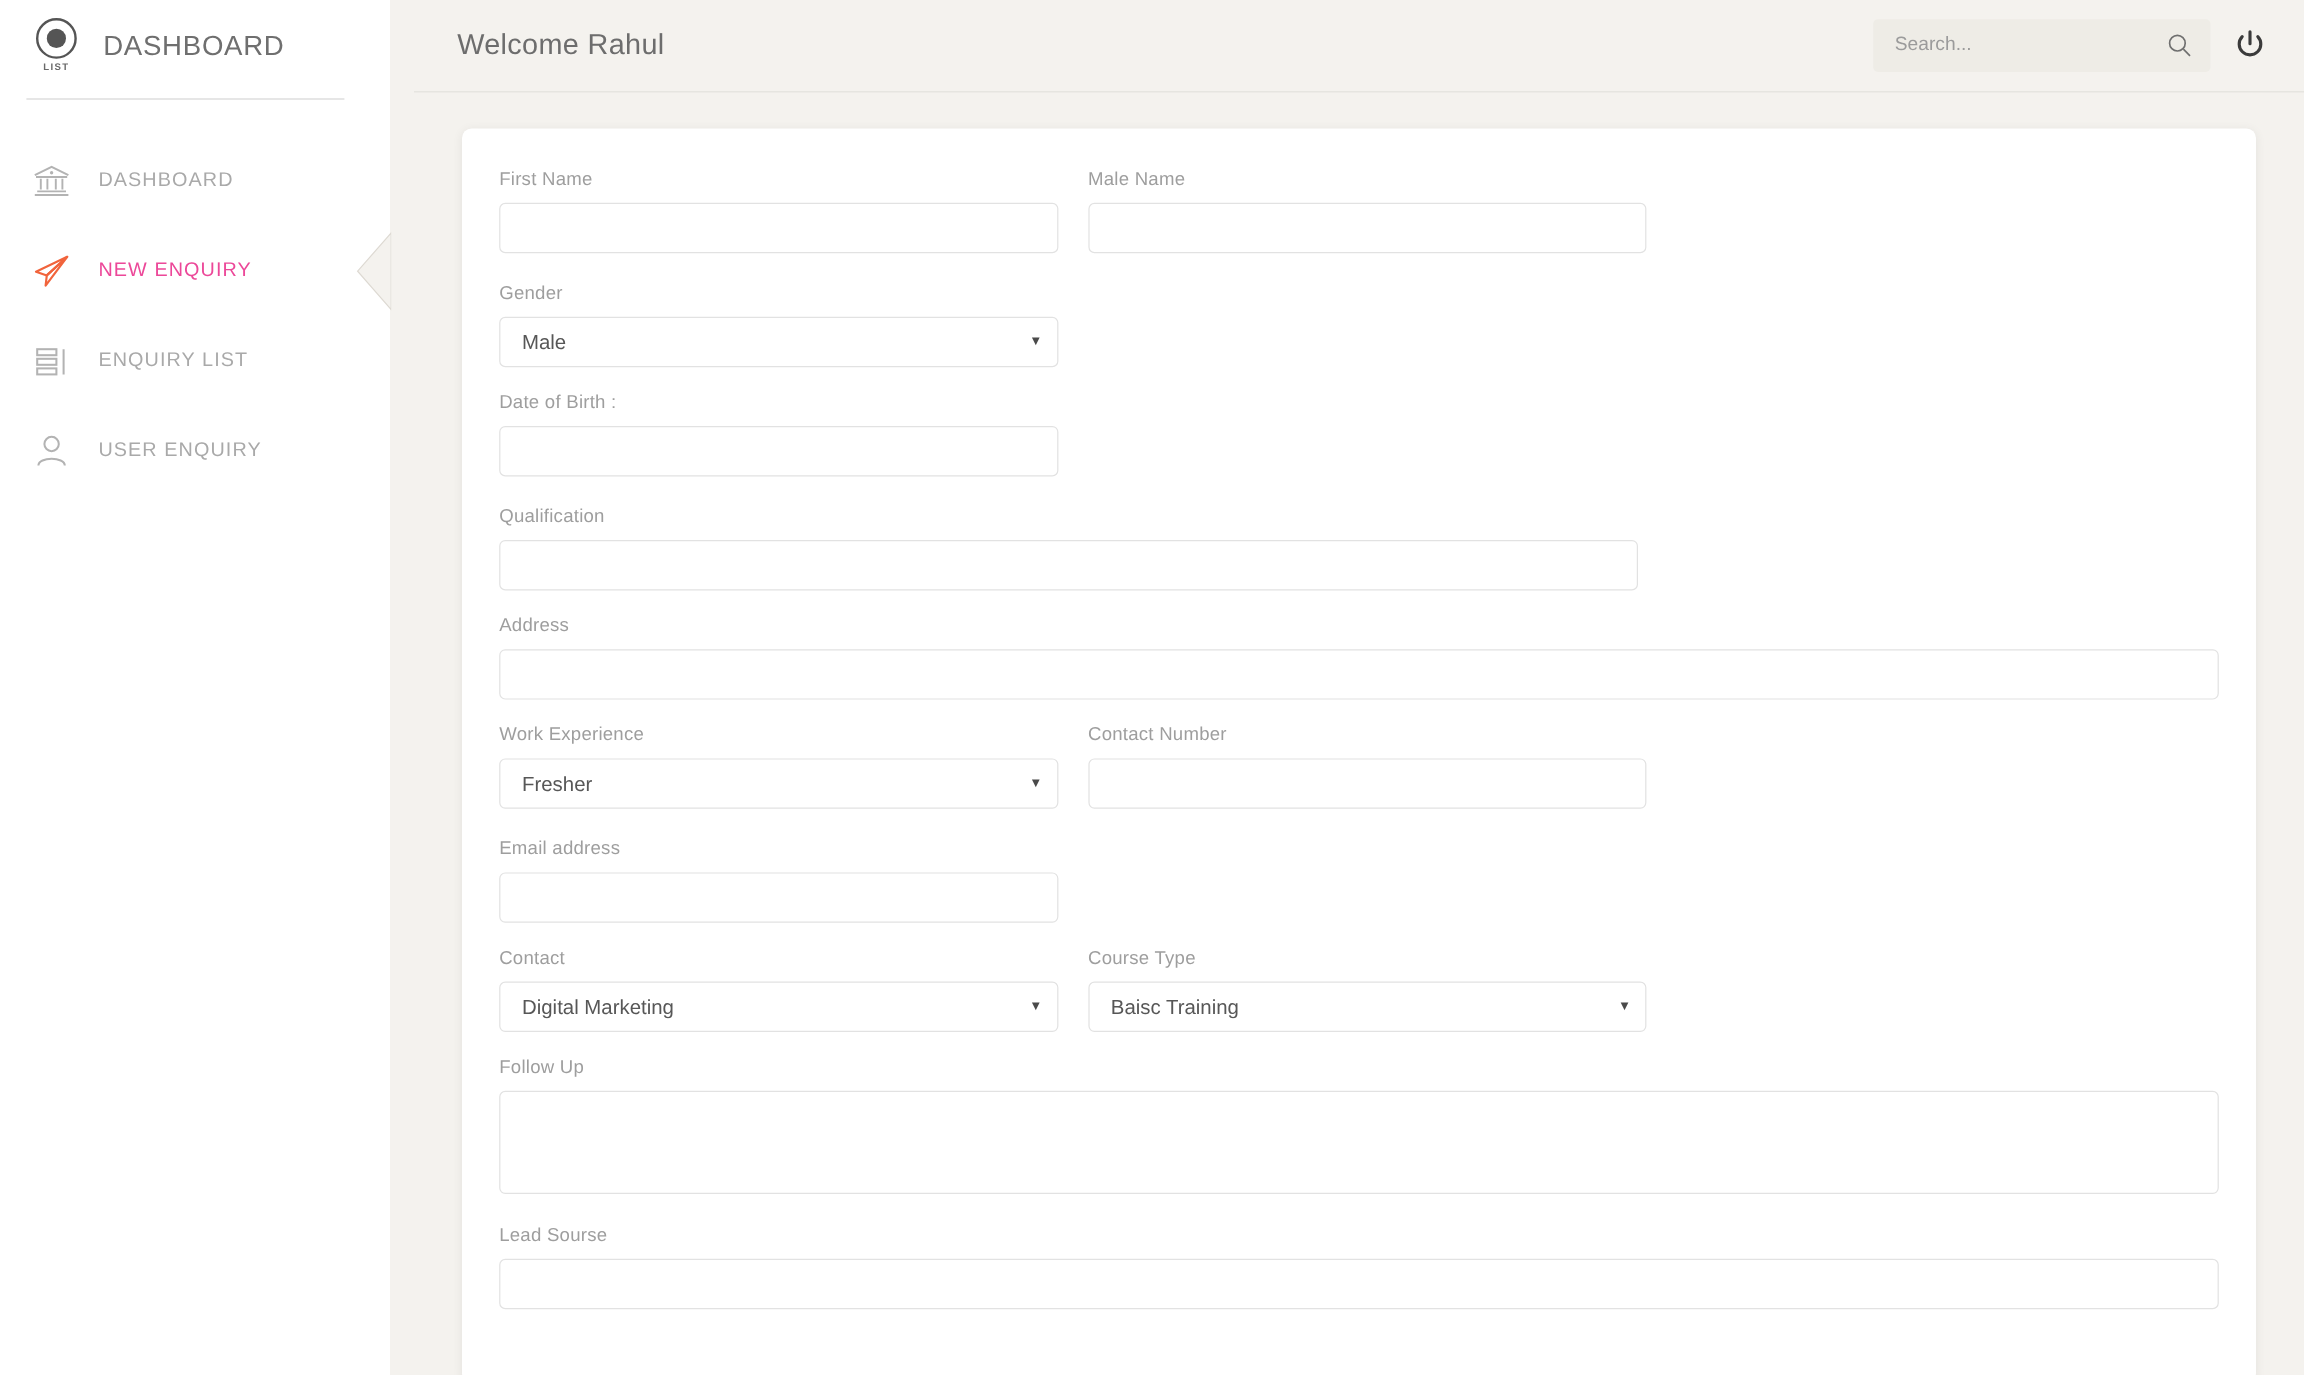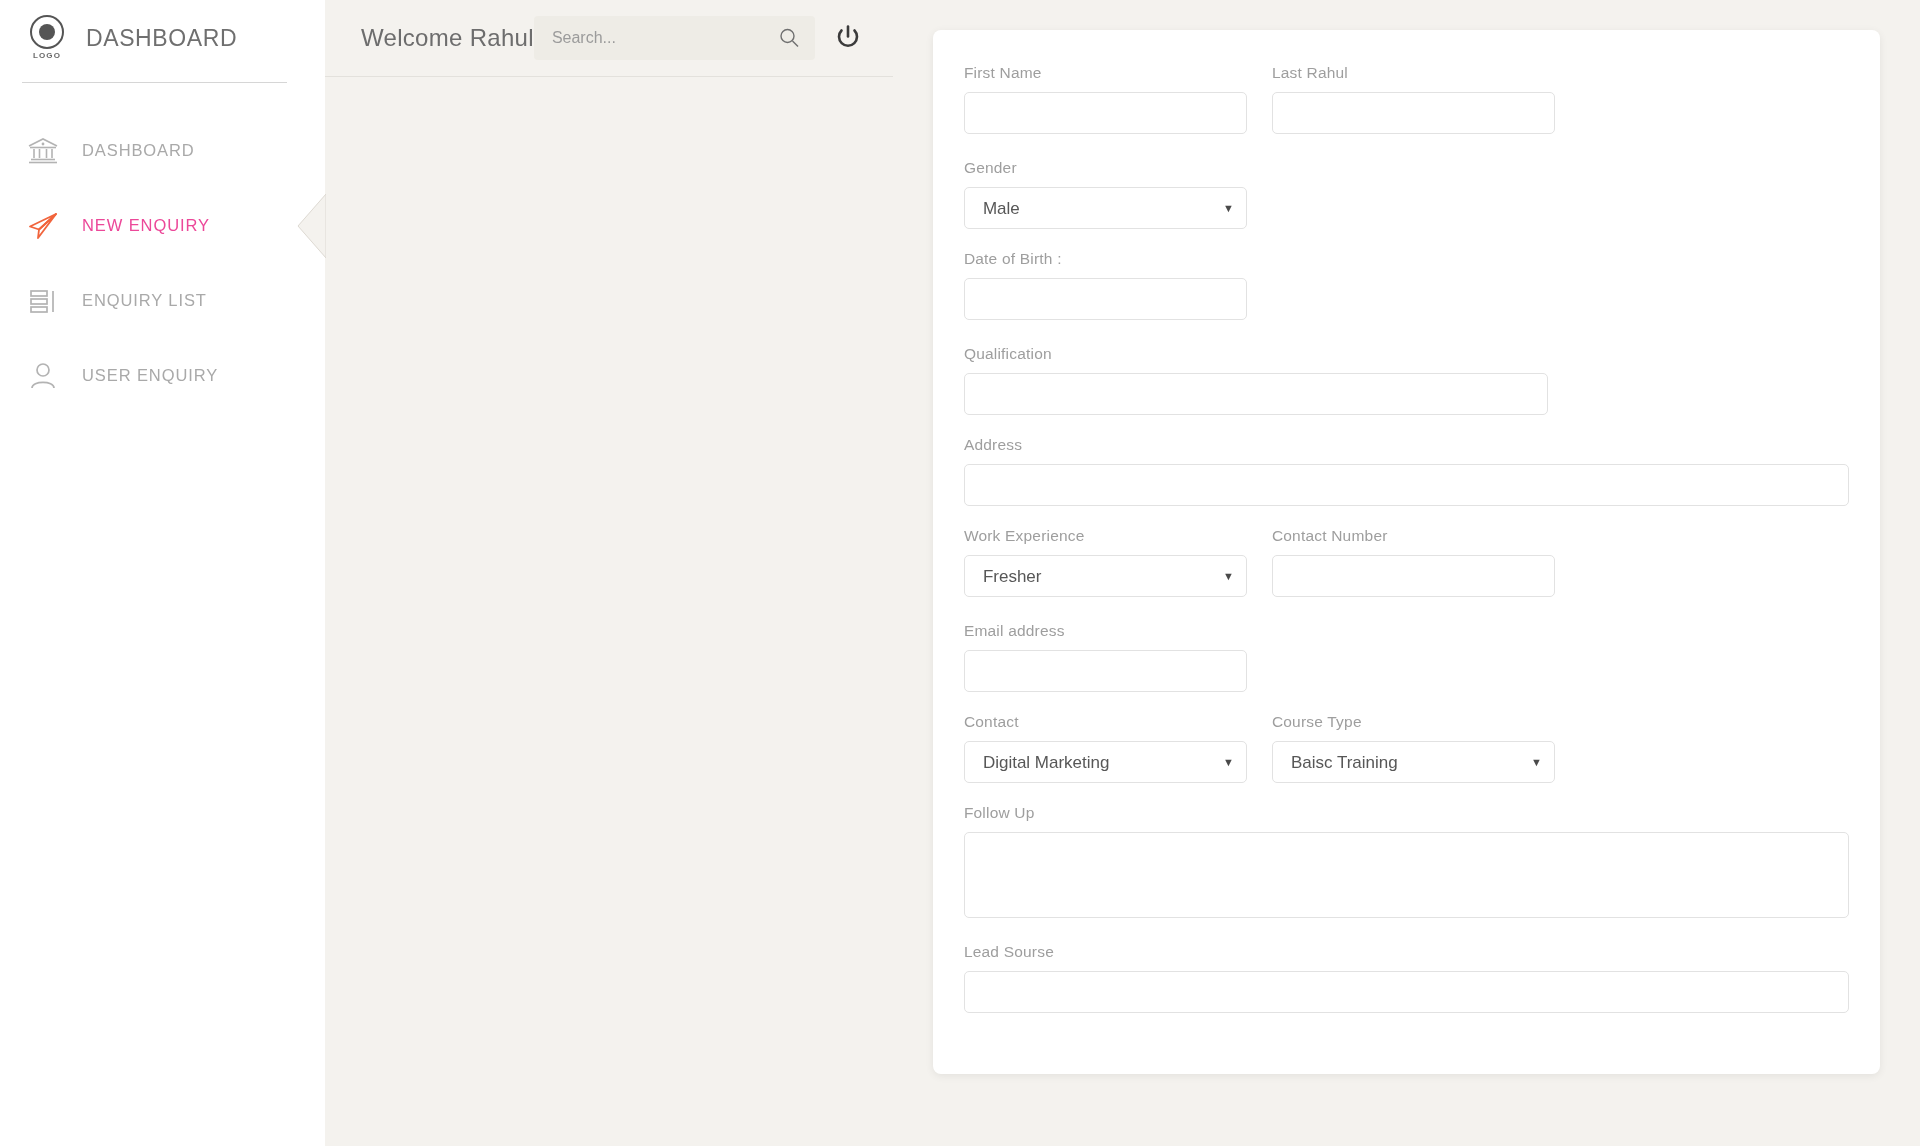--- a/index.html
+++ b/index.html
@@ -131,23 +131,24 @@
     height: 66px;
     display: none;
   }
   .nav-item.active .nav-notch { display: block; }
 
   
   .main {
     flex: 1;
     height: 1146px;
     display: flex;
-    flex-direction: row;
+    flex-direction: column;
     background: #f4f2ee;
     position: relative;
+    margin-left: 20px;
   }
 
   .topbar {
     height: 77px;
     min-height: 77px;
     display: flex;
     align-items: center;
     padding: 0 30px 0 36px;
     background: #f4f2ee;
     border-bottom: 1px solid #e3e1dc;
@@ -299,21 +300,21 @@
 
 <div class="app">
 
   <aside class="sidebar">
 
     <div class="brand">
       <div class="logo-mark">
         <div class="logo-ring">
             <div class="logo-dot"></div>
           </div>
-        <div class="logo-word">LOGO</div>
+        <div class="logo-word">LIST</div>
       </div>
       <div class="brand-title">DASHBOARD</div>
     </div>
     <div class="brand-divider"></div>
 
     <nav class="nav">
 
       <a class="nav-item" href="#">
         <span class="nav-icon">
           <svg width="32" height="30" viewBox="0 0 32 30" fill="none" stroke="currentColor" stroke-width="1.6">
@@ -402,21 +403,21 @@
     <main class="content">
       <section class="card">
         <form>
 
           <div class="row">
             <div class="field w-33">
               <label class="field-label">First Name</label>
               <input class="input" type="text" value="" style="">
             </div>
             <div class="field w-33">
-              <label class="field-label">Last Rahul</label>
+              <label class="field-label">Male Name</label>
               <input class="input" type="text" value="" style="">
             </div>
             <div class="field w-33">
               <label class="field-label">Gender</label>
               <div class="select-wrap">
                 <select class="select">
                   <option>Male</option>
                 </select>
                 <span class="select-caret">▼</span>
               </div>

